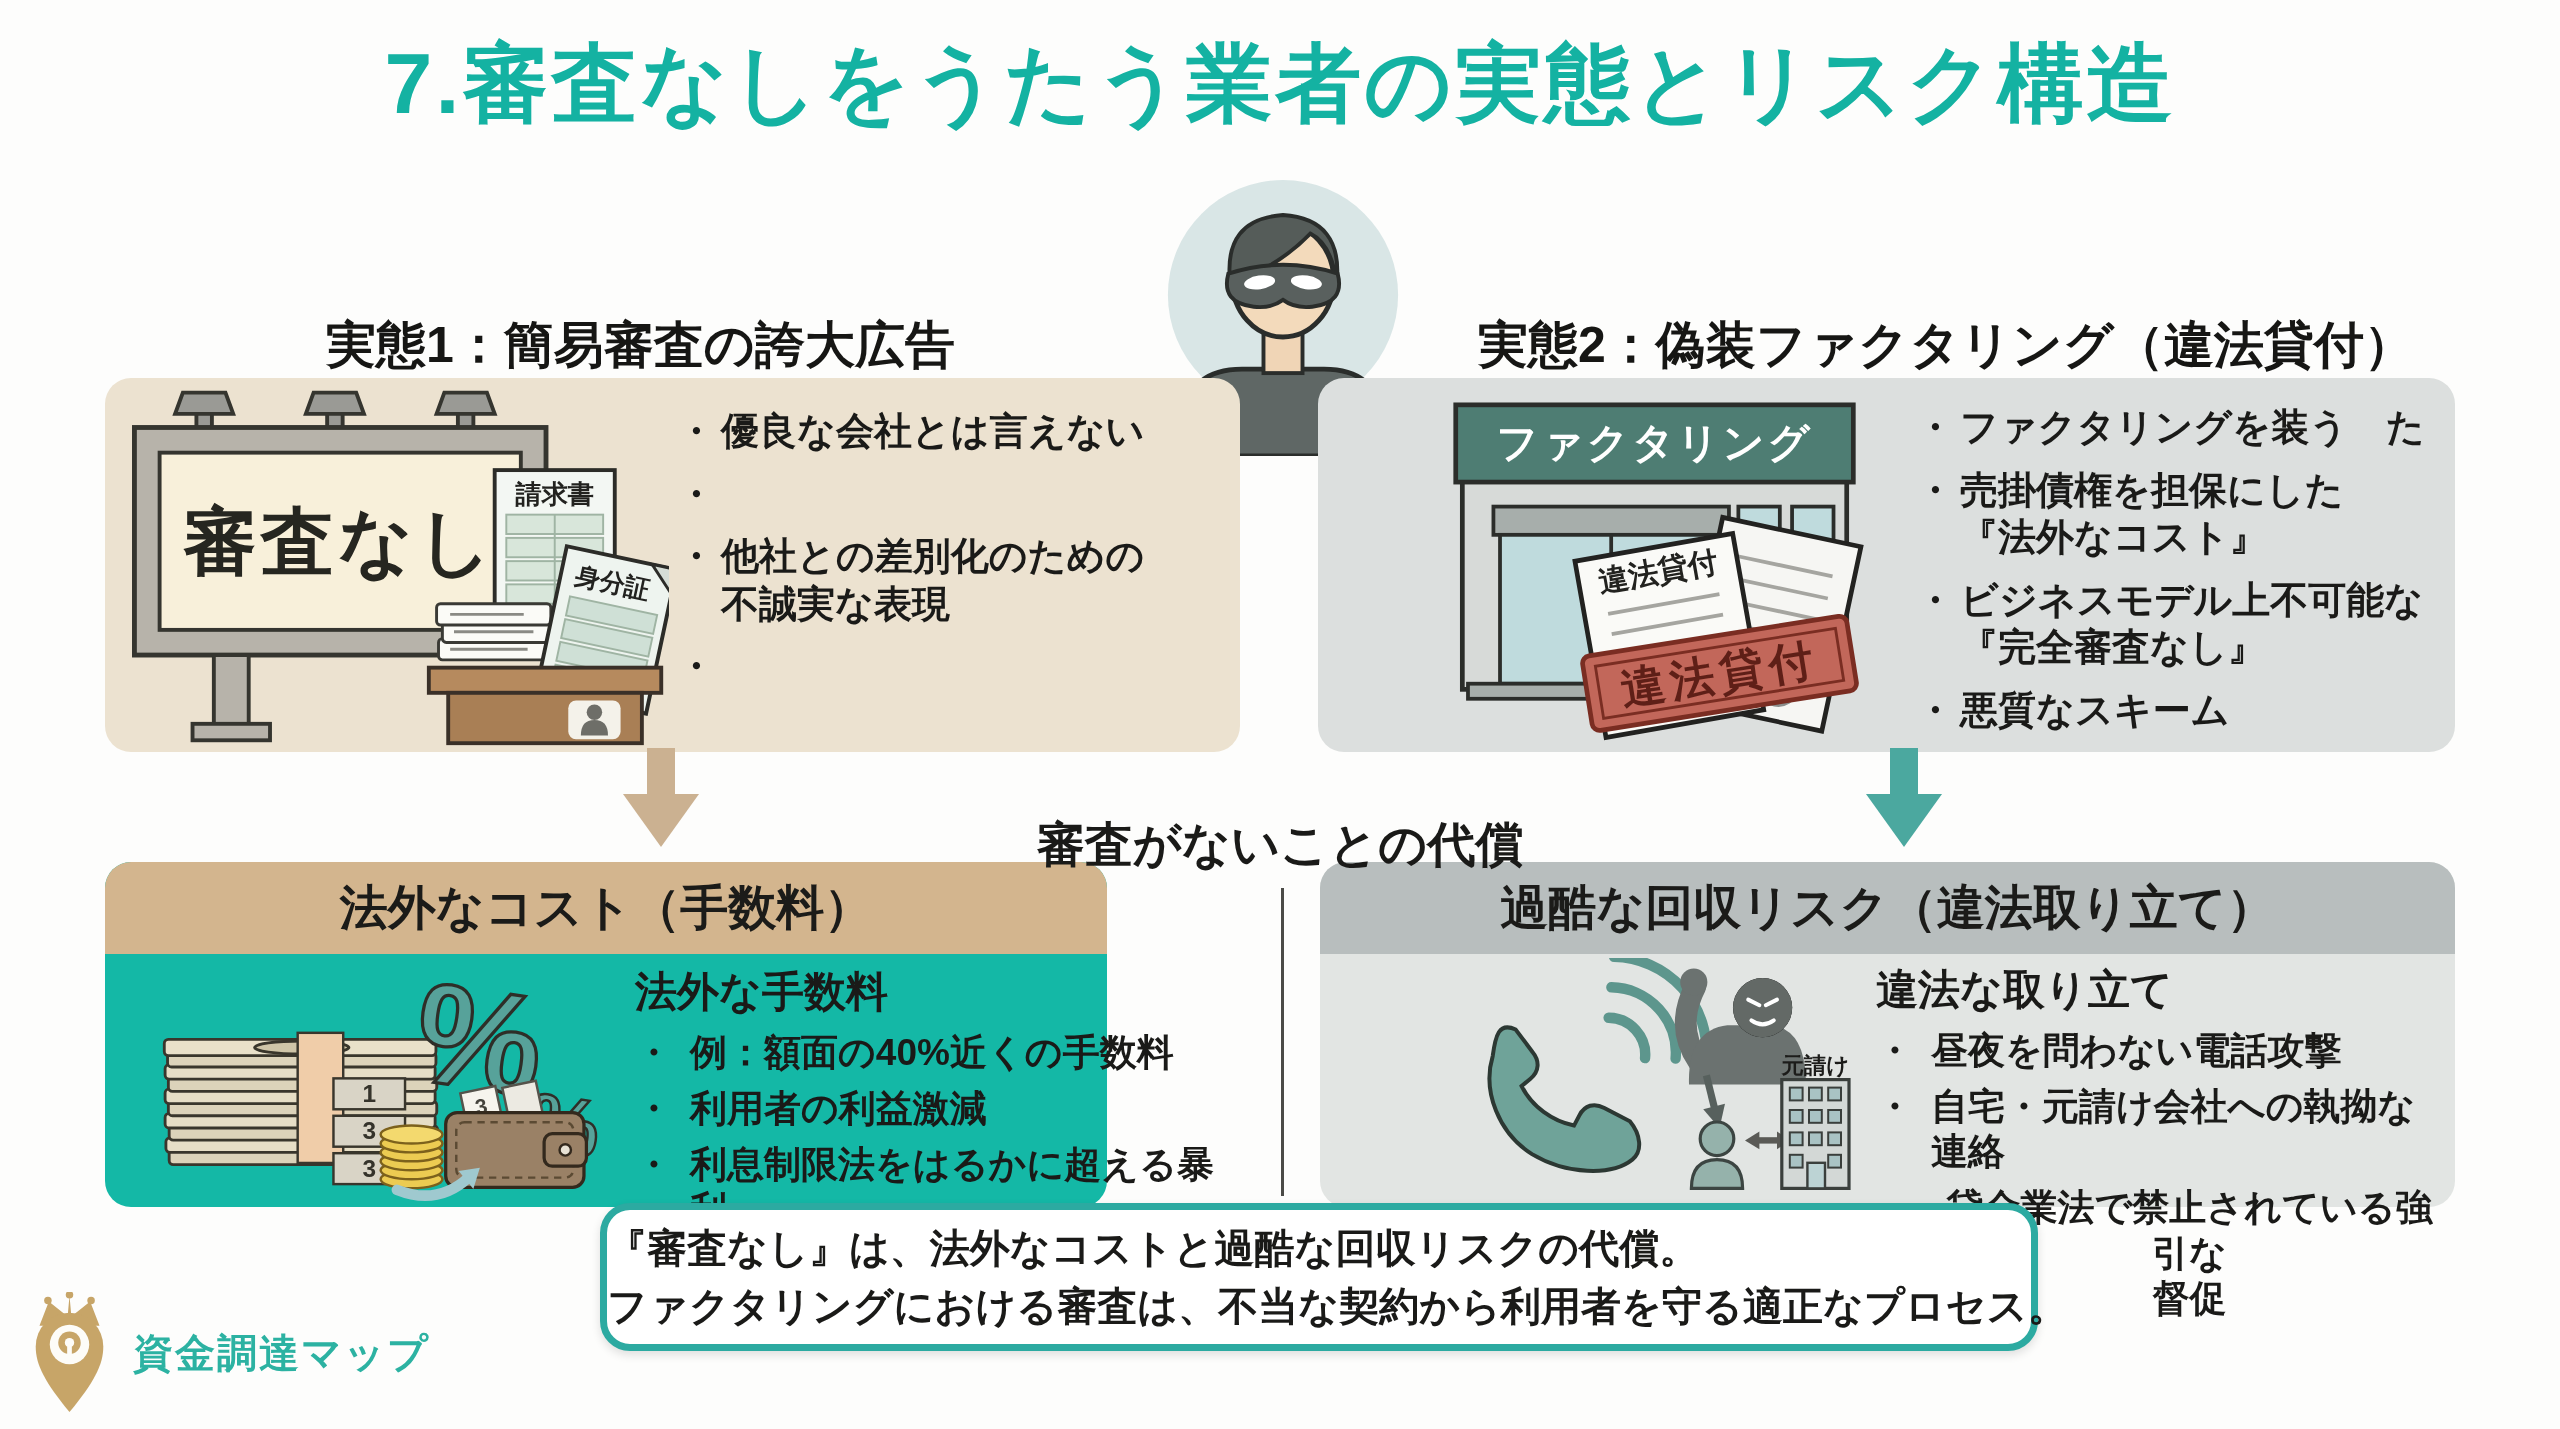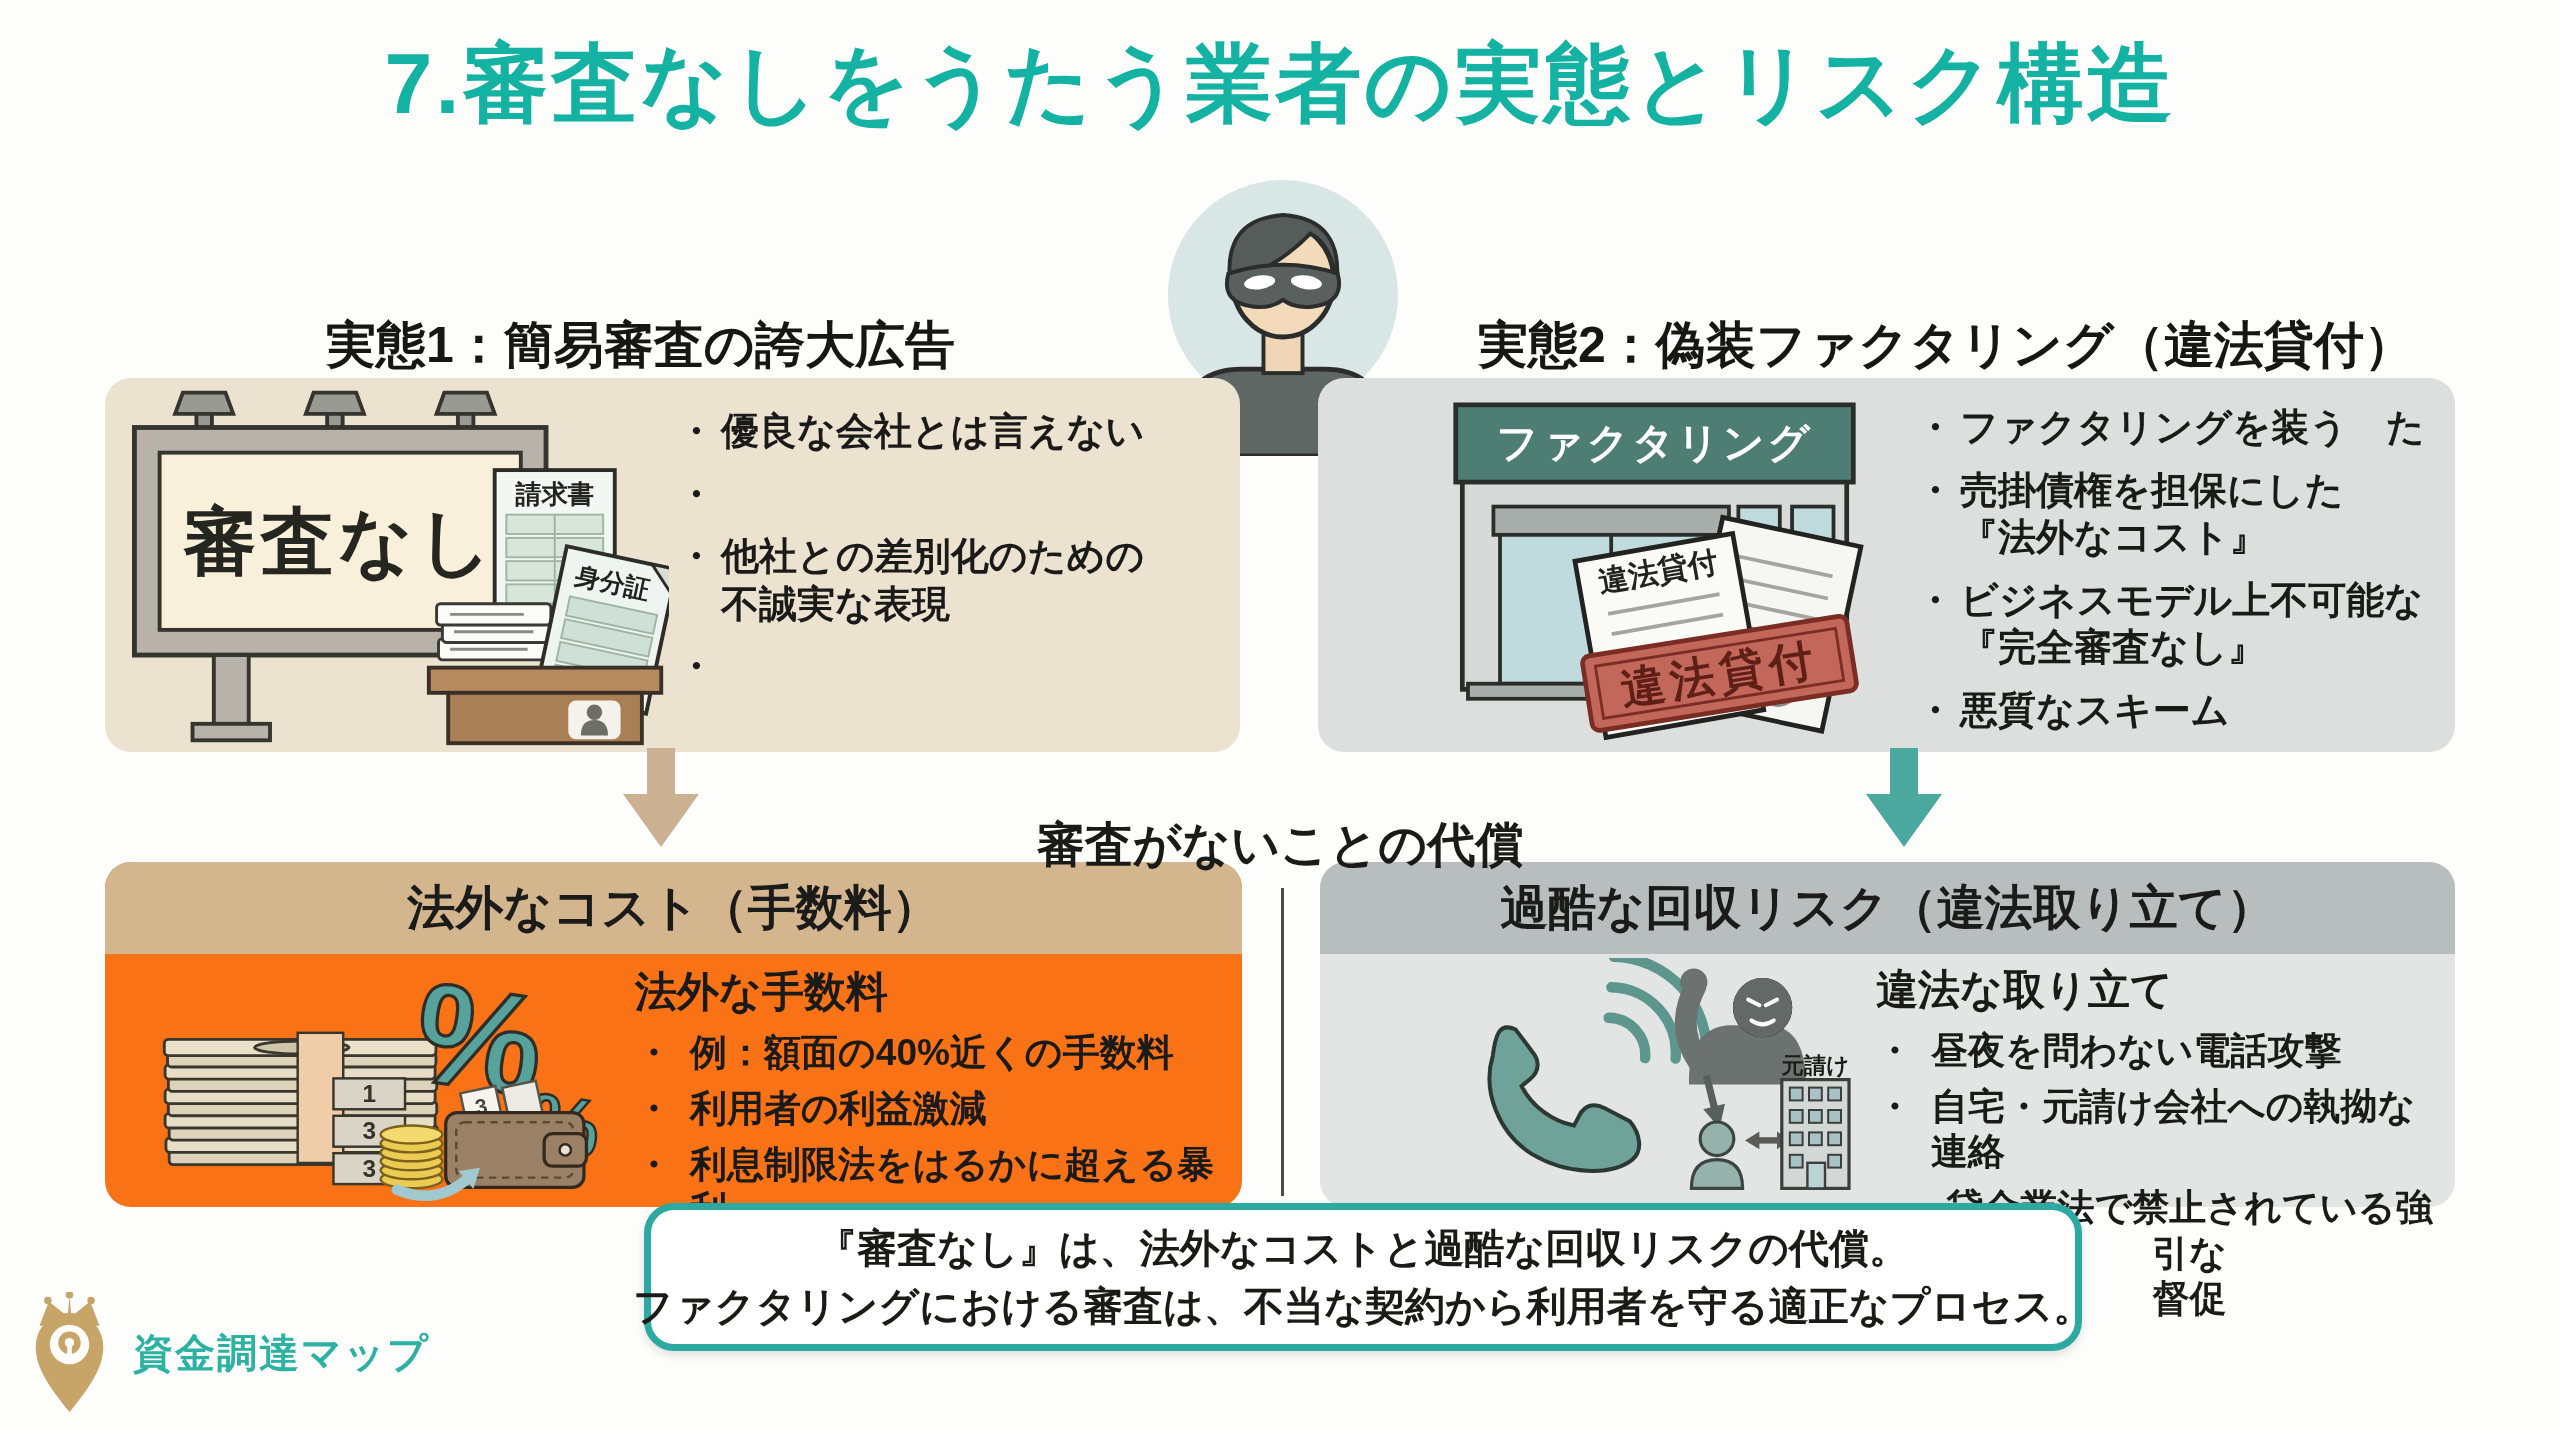--- a/index.html
+++ b/index.html
@@ -18,37 +18,37 @@
   .dot{font-size:38px;font-weight:900;line-height:1.25;width:44px;flex:none;}
   .btxt{font-size:38px;font-weight:900;line-height:1.25;white-space:pre-line;}
   .blist{display:flex;flex-direction:column;gap:15px;}
   .s1-bullets{left:572px;top:30px;width:548px;}
   .s2-bullets{left:598px;top:26px;width:530px;}
   .arrow{z-index:3;}
   .a-left{left:621px;top:748px;}
   .a-right{left:1864px;top:748px;}
   .mid-caption{left:860px;top:772px;width:840px;text-align:center;font-size:48px;
                font-weight:900;z-index:3;margin-top:41px;}
-  .p-cost{left:105px;top:862px;width:1137px;height:345px;background:#f97316;}
+  .p-cost{left:105px;top:862px;width:1002px;height:345px;background:#14b8a6;}
   .p-risk{left:1320px;top:862px;width:1135px;height:345px;background:#e2e5e3;}
   .panel-header{height:92px;border-radius:26px 26px 0 0;display:flex;align-items:center;
                 justify-content:center;font-size:48px;font-weight:900;color:#1b1b19;}
   .hdr-cost{background:#d3b58e;}
   .hdr-risk{background:#b8bebe;}
   .sub-heading{font-size:42px;font-weight:900;margin-bottom:10px;}
   .small .dot,.small .btxt{font-size:37px;line-height:1.22;}
   .small{gap:11px;}
   .cost-body{left:530px;top:102px;width:595px;}
   .risk-body{left:556px;top:100px;width:572px;}
   .wrap-center{text-align:center;}
   .divider{left:1281px;top:888px;width:3px;height:308px;background:#4b4b47;z-index:3;}
   .conclusion{left:600px;top:1203px;width:1424px;height:134px;background:#ffffff;
               border:7px solid #2caaa1;border-radius:30px;z-index:5;display:flex;
-              flex-direction:column;align-items:center;justify-content:center;
-              box-shadow:0 4px 10px rgba(0,0,0,.12);margin-left:44px;}
+              flex-direction:column;justify-content:center;
+              box-shadow:0 4px 10px rgba(0,0,0,.12);}
   .conclusion div{font-size:40px;font-weight:900;line-height:1.45;white-space:nowrap;}
   .logo{left:22px;top:1292px;display:flex;align-items:center;gap:16px;z-index:6;}
   .logo-text{font-size:40px;font-weight:900;color:#2cb2a2;letter-spacing:2px;}
   svg text{font-family:"Liberation Sans","DejaVu Sans",sans-serif;}
 </style>
 </head>
 <body>
 
 <div id="canvas">
 

